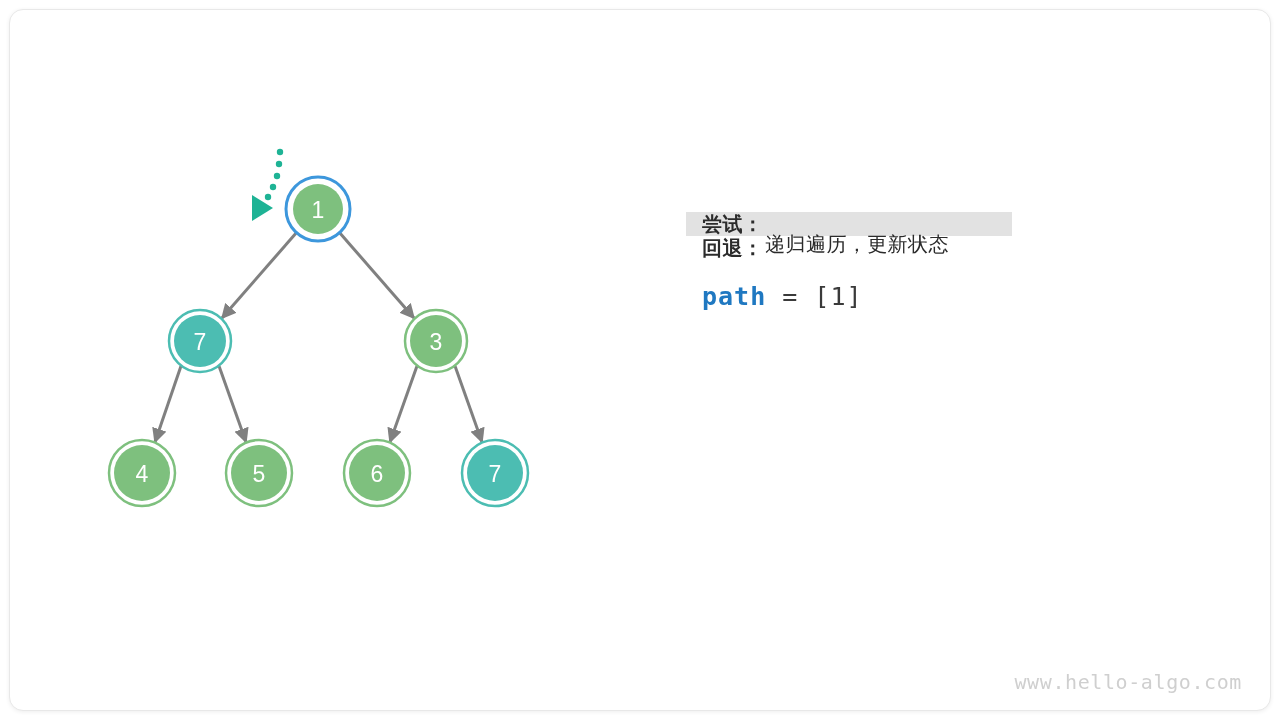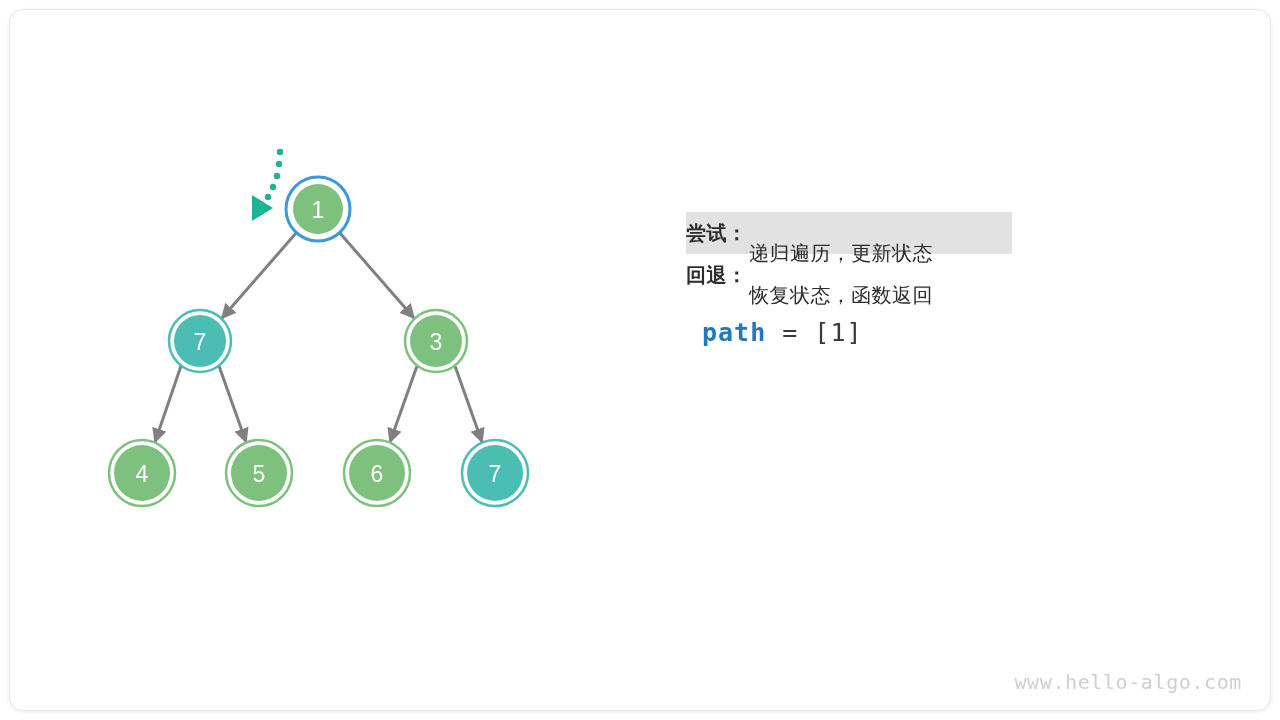--- a/index.html
+++ b/index.html
@@ -48,23 +48,24 @@
   }
 
   
   #panel {
     position: absolute;
     left: 686px;
     top: 212px;
     width: 420px;
   }
   .desc-row {
-    height: 42px;
+    height: 24px;
     display: flex;
     align-items: center;
+    padding-left: 16px;
     box-sizing: border-box;
     font-size: 20px;
     color: #2b2b2b;
     letter-spacing: 0.4px;
   }
   .desc-row.highlight {
     background: #e2e2e2;
     width: 326px;
   }
   .desc-key {
@@ -181,21 +182,20 @@
 
   <div id="panel">
 
     <div class="desc-row highlight">
       <span class="desc-key">尝试：</span>
       <span class="desc-val">递归遍历，更新状态</span>
     </div>
 
     <div class="desc-row">
       <span class="desc-key">回退：</span>
-      <span class="desc-val">恢复状态，函数返回</span>
     </div>
 
     <div class="var-row" id="path-row">
       <span class="var-name path">path</span>
       <span class="var-rest"> = [1]</span>
     </div>
 
 
   </div>
 

